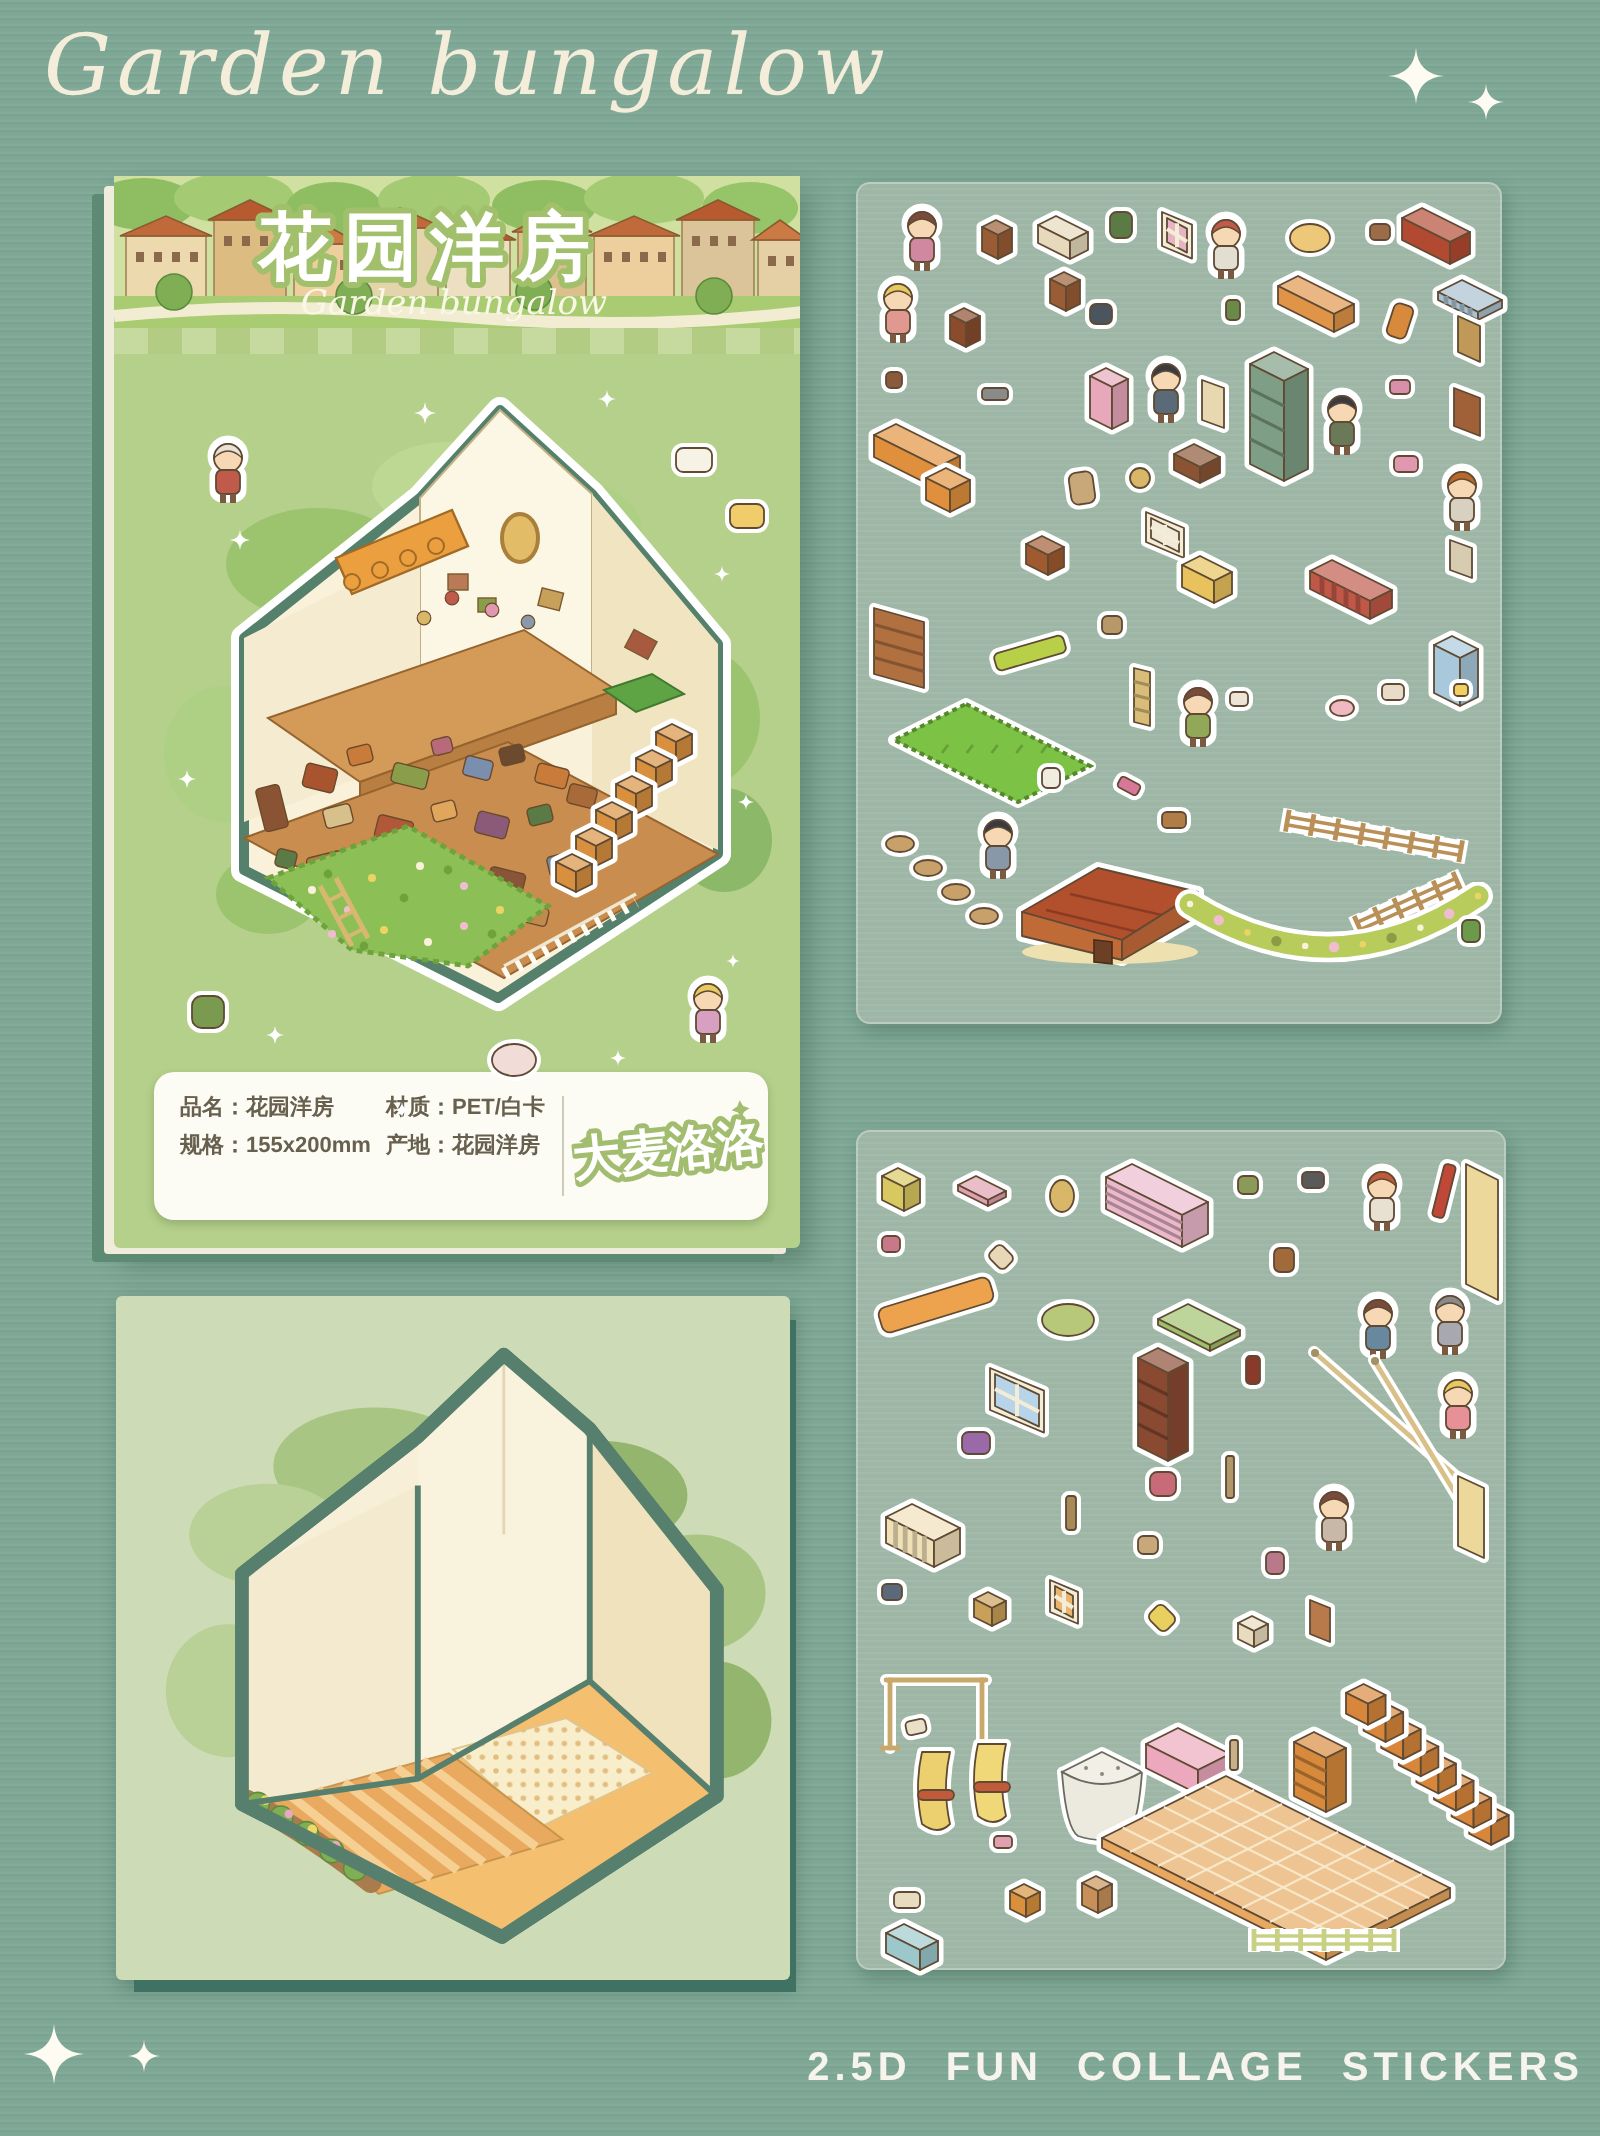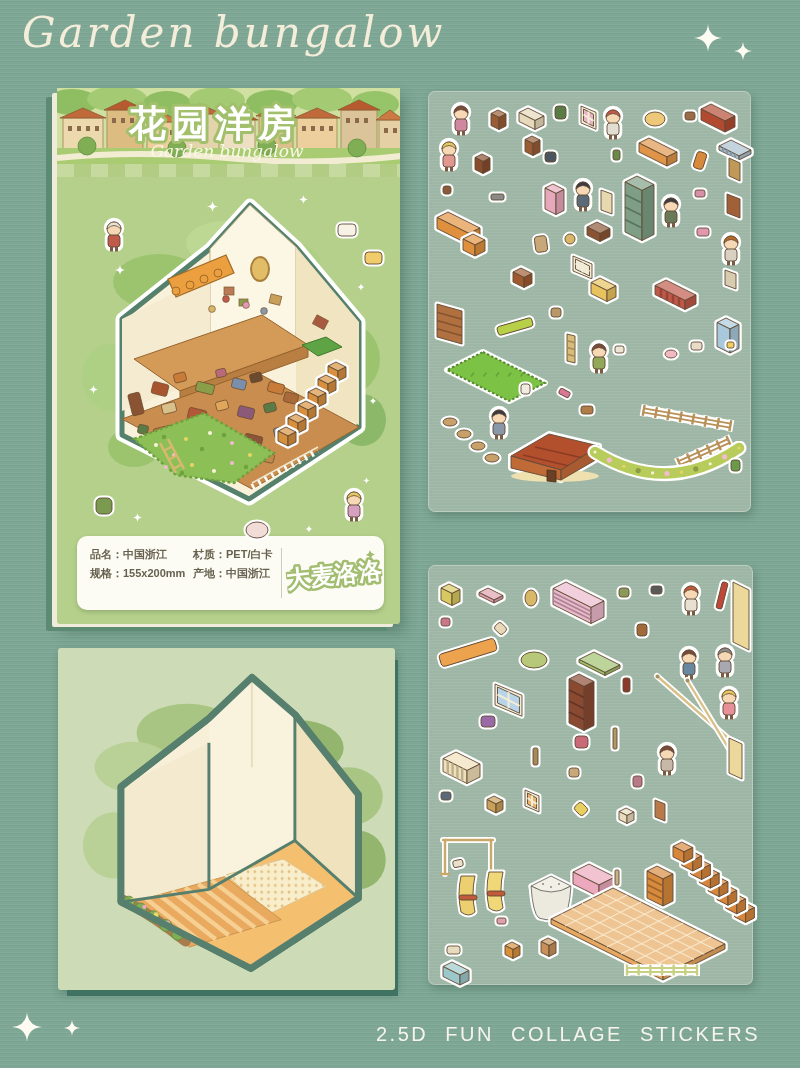--- a/index.html
+++ b/index.html
@@ -5,22 +5,22 @@
   * { margin:0; padding:0; box-sizing:border-box; }
   html,body { width:800px; }
   body { font-family:"Liberation Sans", sans-serif; }
   .page { position:relative; width:800px; height:1068px; overflow:hidden;
     background:#7ea795;
     background-image:repeating-linear-gradient(180deg, rgba(255,255,255,.05) 0 1px, rgba(20,50,40,.04) 1px 2px, transparent 2px 4px);
   }
   .script-title { position:absolute; left:22px; top:8px;
     font-family:"DejaVu Serif", serif; font-style:italic; font-weight:normal;
     font-size:42px; color:#f3edda; letter-spacing:3px; }
-  .footer-text { position:absolute; right:40px; top:1023px;
-    font-weight:normal; font-size:20px; color:#f6f4ec; letter-spacing:2.5px; word-spacing:9px; }
+  .footer-text { position:absolute; right:8px; top:1023px;
+    font-weight:bold; font-size:20px; color:#f6f4ec; letter-spacing:2.5px; word-spacing:9px; }
   .spark { position:absolute; line-height:0; }
 
   
   .package-card { position:absolute; left:57px; top:88px; width:343px; height:536px;
     background:#b5d08b; border-radius:3px;
     box-shadow:-6px 4px 0 -1px #f0ecdc, -12px 8px 0 -1px #5d8a72, 4px 8px 14px rgba(25,55,42,.30); }
   .pkg-header { position:relative; width:100%; height:76px; overflow:hidden; }
   .pkg-header svg { position:absolute; left:0; top:0; }
   .pkg-stripes { width:100%; height:13px;
     background:repeating-linear-gradient(90deg,#c6da9f 0 17px,#b3cc84 17px 34px); }
@@ -252,26 +252,26 @@
             <line x1="188" y1="296" x2="254" y2="260" stroke="#efe8d2" stroke-width="1.6"></line>
             <line x1="96" y1="256" x2="112" y2="286" stroke="#d8b870" stroke-width="2.5"></line>
             <line x1="104" y1="252" x2="120" y2="282" stroke="#d8b870" stroke-width="2.5"></line>
             <line x1="100" y1="263.5" x2="108" y2="259.5" stroke="#d8b870" stroke-width="2"></line>
             <line x1="104.8" y1="272.5" x2="112.8" y2="268.5" stroke="#d8b870" stroke-width="2"></line>
             <line x1="109.6" y1="281.5" x2="117.6" y2="277.5" stroke="#d8b870" stroke-width="2"></line>
           </svg></div>
       <div class="info-label">
         <div class="info-rows">
           <div class="r">
-              <span class="c1">品名：中国浙江</span>
+              <span class="c1">品名：花园洋房</span>
               <span>材质：PET/白卡</span>
             </div>
           <div class="r">
               <span class="c1">规格：155x200mm</span>
-              <span>产地：中国浙江</span>
+              <span>产地：花园洋房</span>
             </div>
         </div>
         <div class="label-divider"></div>
         <div class="brand-badge">
           <svg width="96" height="50" viewBox="0 0 96 50">
             <path d="M10,12 L12,16 L16,18 L12,20 L10,24 L8,20 L4,18 L8,16 Z" fill="#a3bd70"></path>
             <path d="M86,6 L87.5,9 L90.5,10.5 L87.5,12 L86,15 L84.5,12 L81.5,10.5 L84.5,9 Z" fill="#a3bd70"></path>
             <text x="48" y="35" text-anchor="middle" font-size="24" font-weight="bold" fill="#ffffff" stroke="#a3bd70" stroke-width="5" paint-order="stroke" stroke-linejoin="round">大麦洛洛</text>
           </svg>
         </div>

